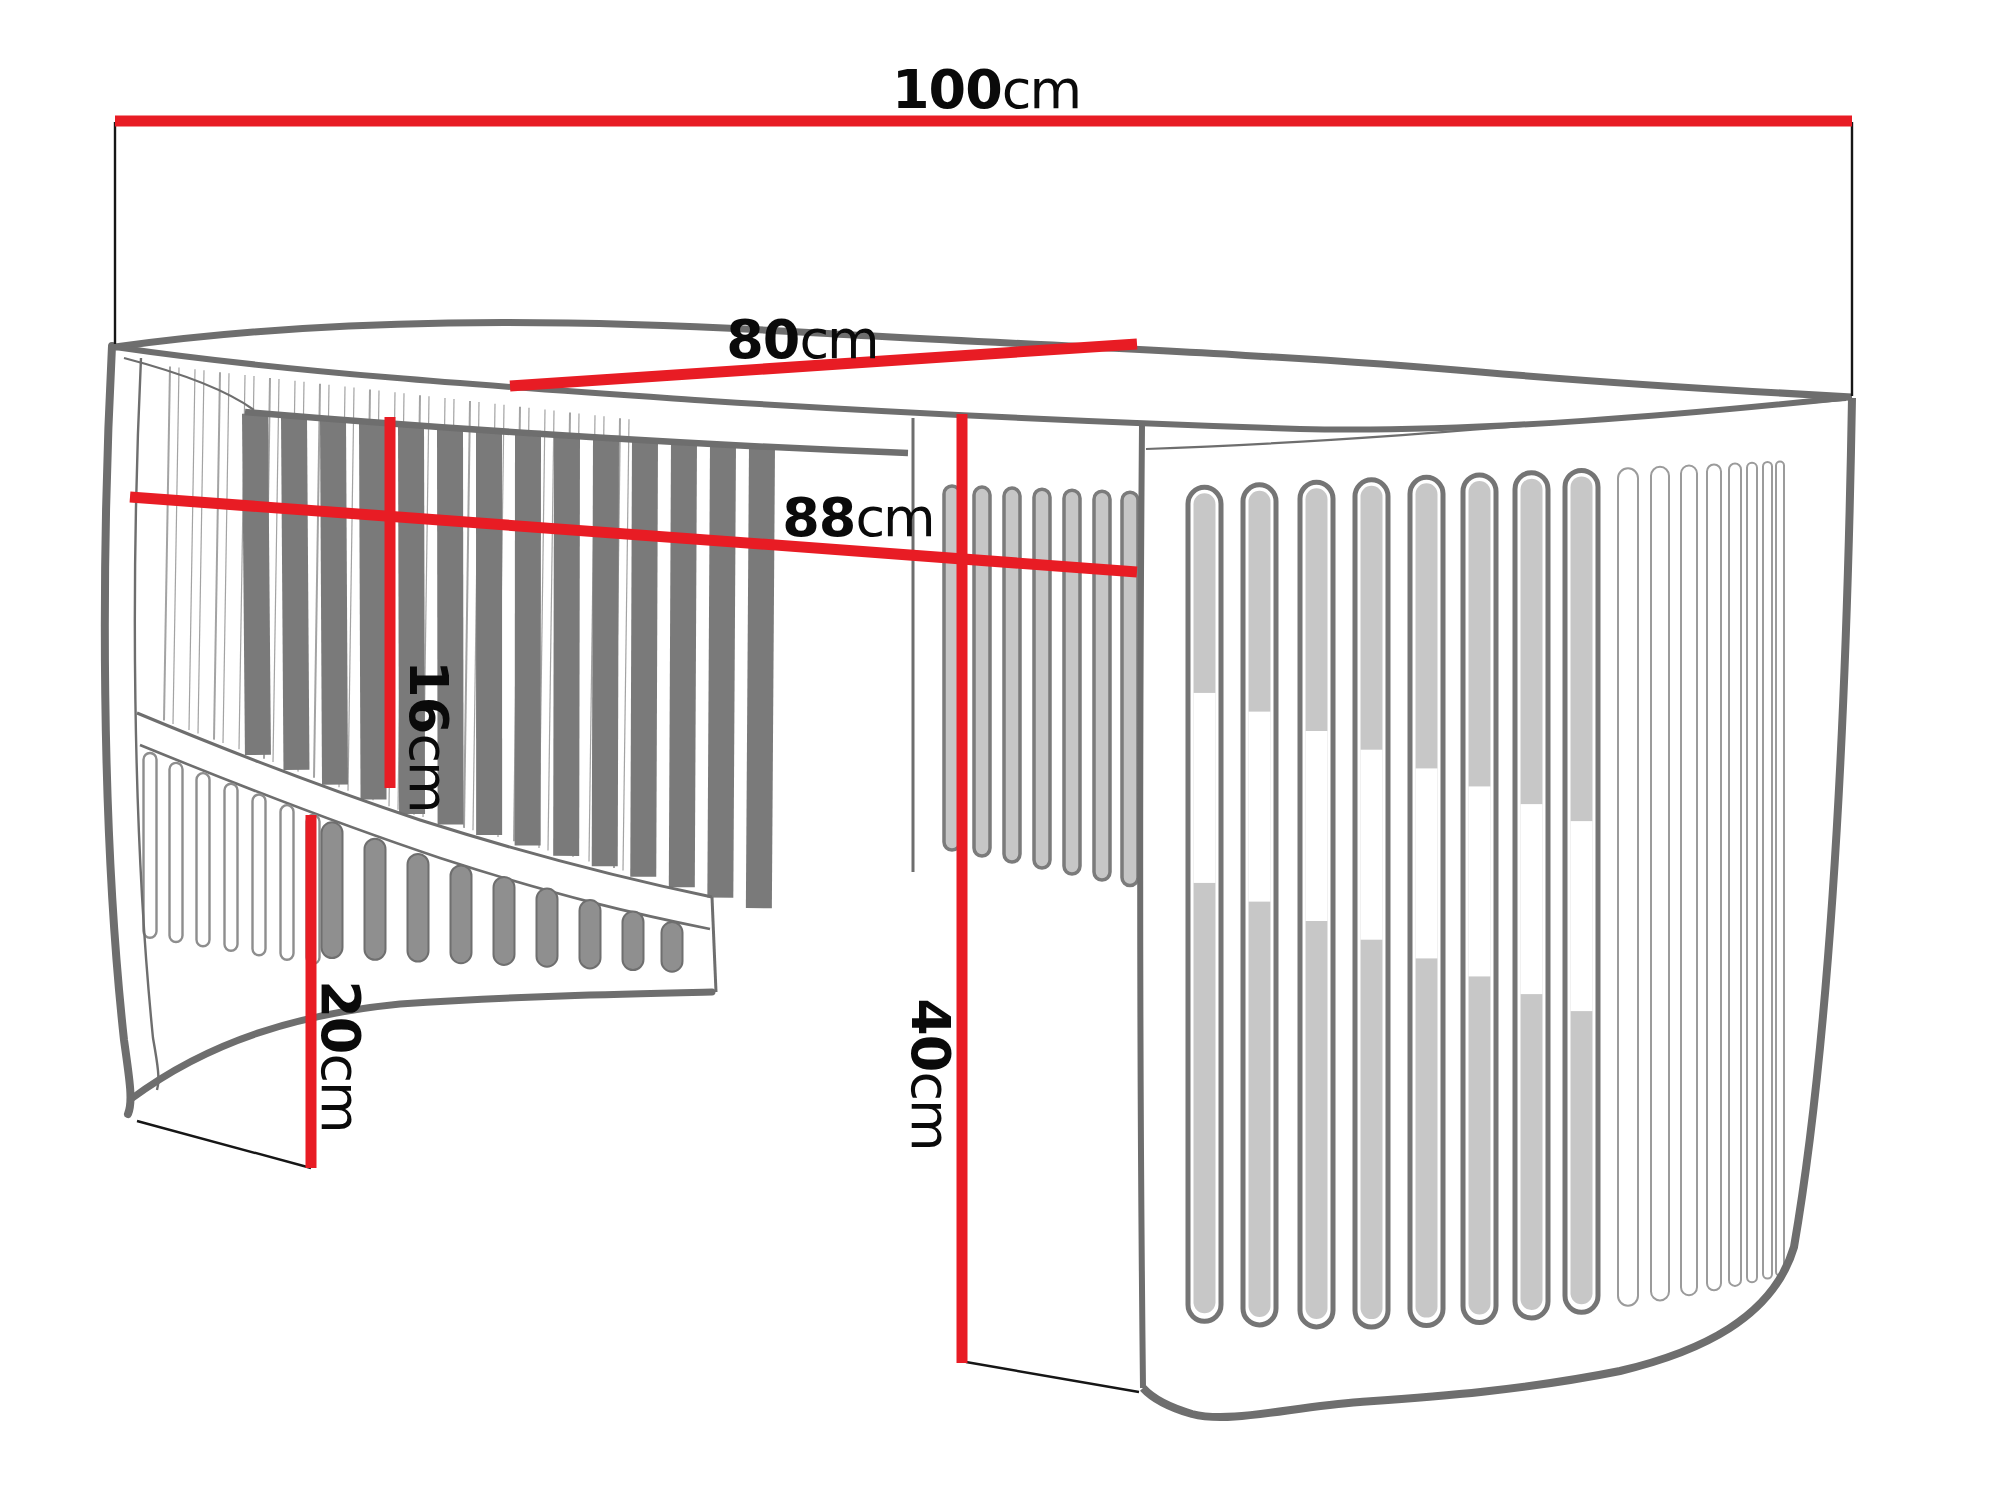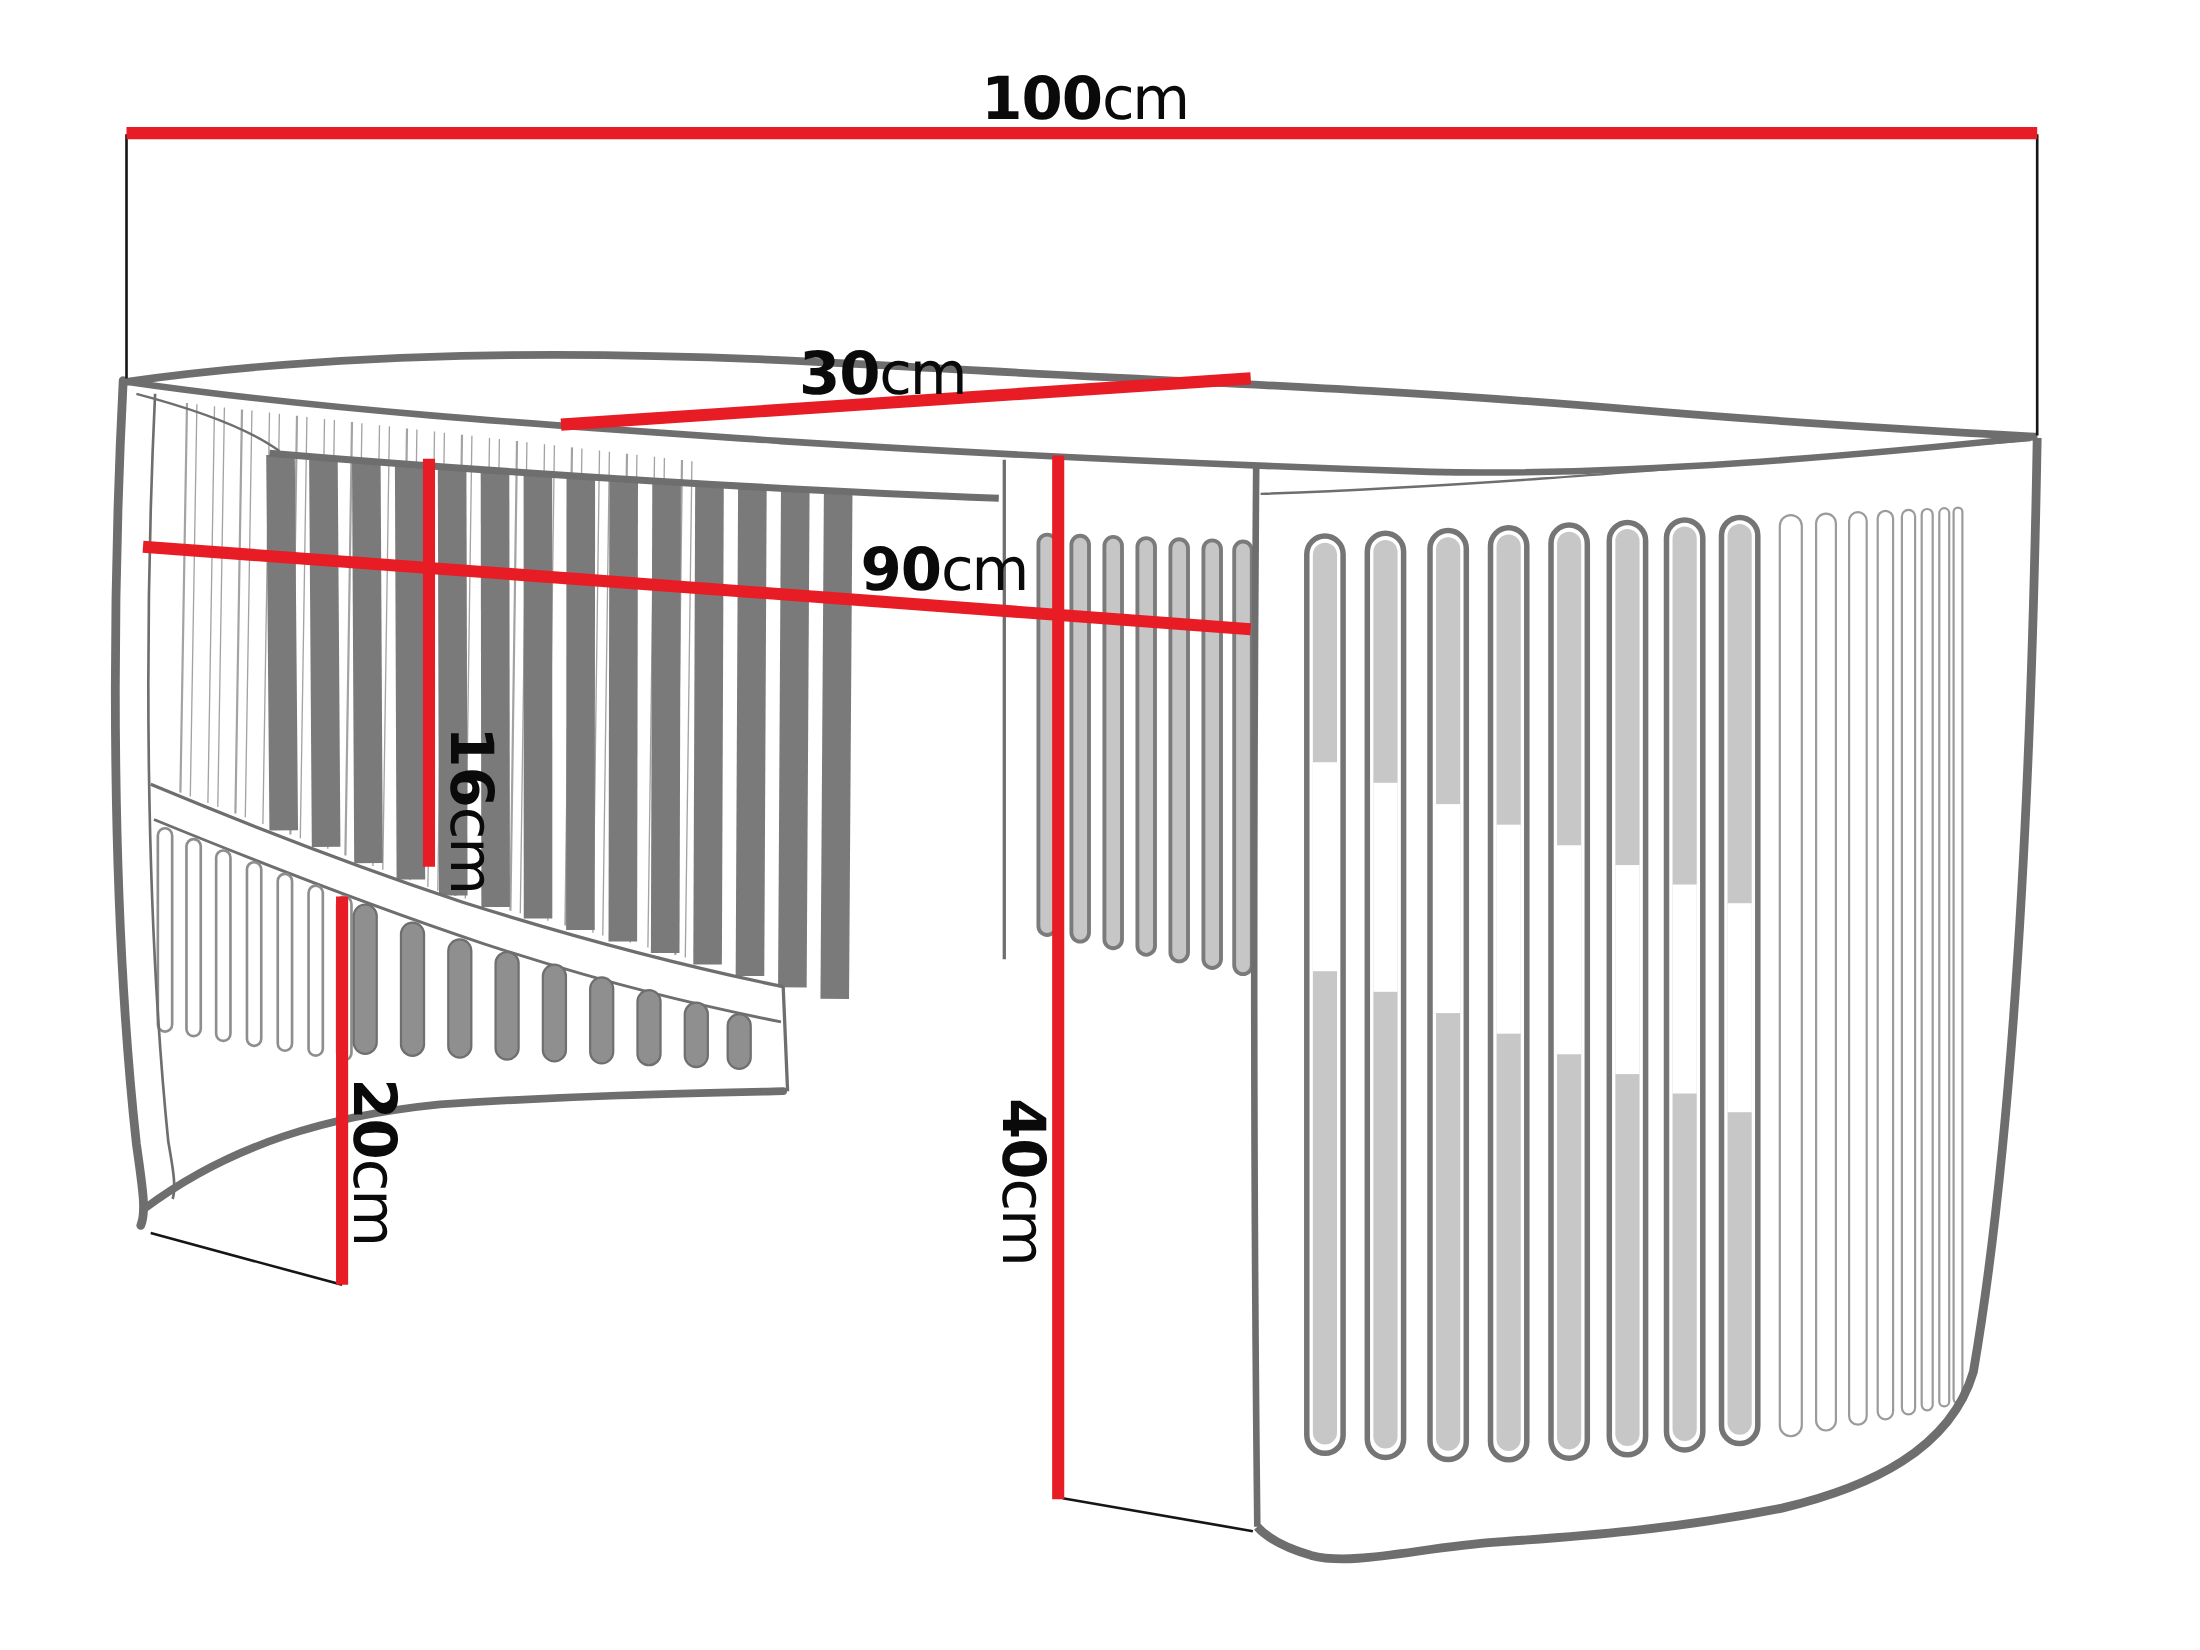--- a/index.html
+++ b/index.html
@@ -186,18 +186,18 @@
       <path class="redline" d="M115,121 L1852,121"></path>
       <path class="redline" d="M510,386 L1137,344"></path>
       <path class="redline" d="M130,497 L1137,572"></path>
       <path class="redline" d="M390,417 L390,788"></path>
       <path class="redline" d="M311,815 L311,1168"></path>
       <path class="redline" d="M962,414 L962,1363"></path>
     </g>
   </svg>
 
   <div class="dim-label" style="left:986px;top:90px;"><span class="val">100</span><span class="unit">cm</span></div>
-  <div class="dim-label" style="left:802px;top:340px;"><span class="val">30</span><span class="unit">cm</span></div>
-  <div class="dim-label" style="left:858px;top:518px;"><span class="val">90</span><span class="unit">cm</span></div>
+  <div class="dim-label" style="left:802px;top:340px;"><span class="val">80</span><span class="unit">cm</span></div>
+  <div class="dim-label" style="left:858px;top:518px;"><span class="val">88</span><span class="unit">cm</span></div>
   <div class="dim-label rot" style="left:428px;top:736px;"><span class="val">16</span><span class="unit">cm</span></div>
   <div class="dim-label rot" style="left:340px;top:1056px;"><span class="val">20</span><span class="unit">cm</span></div>
   <div class="dim-label rot" style="left:930px;top:1074px;"><span class="val">40</span><span class="unit">cm</span></div>
 </div>
 
 </body></html>

